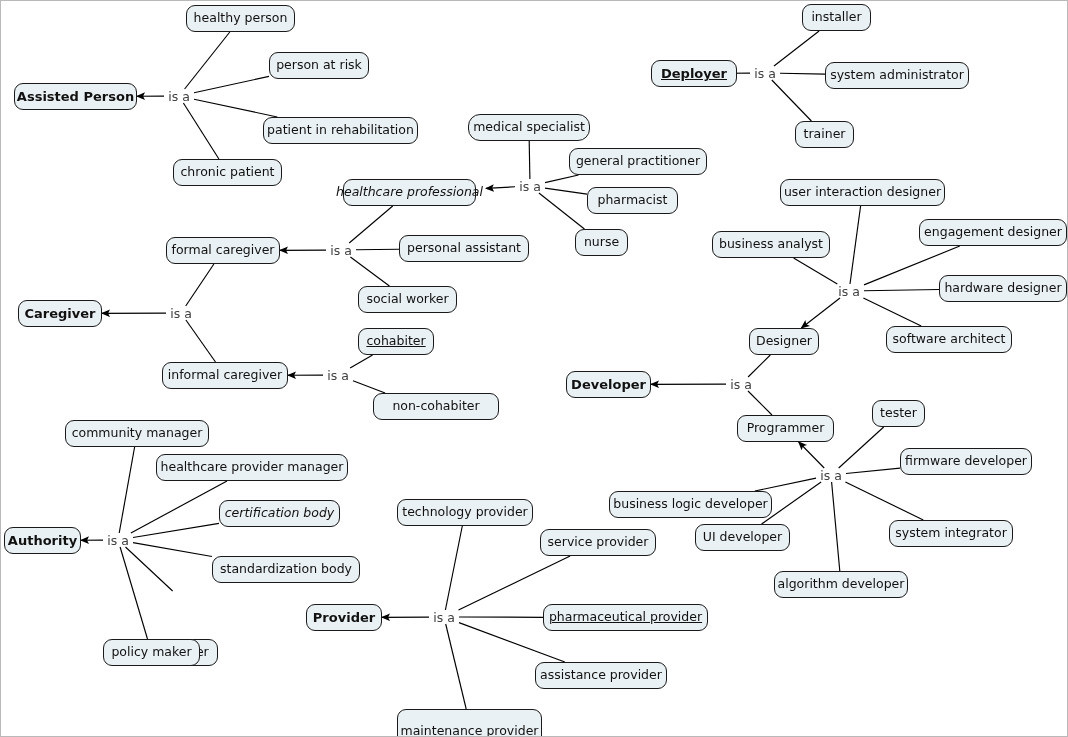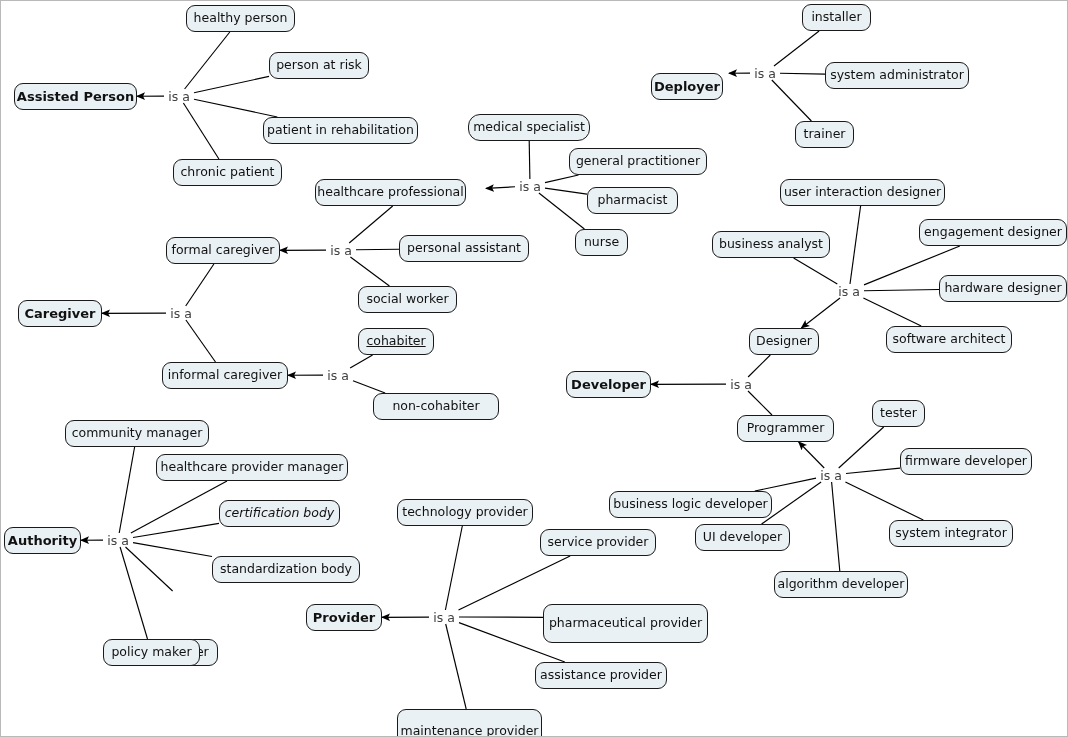--- a/index.html
+++ b/index.html
@@ -94,21 +94,21 @@
       </div>
       <div class="node" style="left: 262px; top: 116px; width: 155px; height: 27px;">
         <span>patient in rehabilitation</span>
       </div>
       <div class="node" style="left: 172px; top: 158px; width: 109px; height: 27px;">
         <span>chronic patient</span>
       </div>
       <div class="node" style="left: 467px; top: 113px; width: 122px; height: 27px; border-radius: 12px;">
         <span>medical specialist</span>
       </div>
-      <div class="node" style="left: 314px; top: 178px; width: 151px; height: 27px;">
+      <div class="node" style="left: 342px; top: 178px; width: 133px; height: 27px; font-style: italic;">
         <span>healthcare professional</span>
       </div>
       <div class="node" style="left: 568px; top: 147px; width: 138px; height: 27px;">
         <span>general practitioner</span>
       </div>
       <div class="node" style="left: 586px; top: 186px; width: 91px; height: 27px;">
         <span>pharmacist</span>
       </div>
       <div class="node" style="left: 574px; top: 228px; width: 53px; height: 27px;">
         <span>nurse</span>
@@ -157,33 +157,33 @@
       </div>
       <div class="node" style="left: 396px; top: 498px; width: 136px; height: 27px;">
         <span>technology provider</span>
       </div>
       <div class="node" style="left: 539px; top: 528px; width: 116px; height: 27px;">
         <span>service provider</span>
       </div>
       <div class="node root" style="left: 305px; top: 603px; width: 76px; height: 27px;">
         <span>Provider</span>
       </div>
-      <div class="node" style="left: 542px; top: 603px; width: 165px; height: 39px;">
+      <div class="node" style="left: 542px; top: 603px; width: 165px; height: 27px; text-decoration: underline;">
         <span>pharmaceutical provider</span>
       </div>
       <div class="node" style="left: 534px; top: 661px; width: 132px; height: 27px;">
         <span>assistance provider</span>
       </div>
       <div class="node" style="left: 396px; top: 708px; width: 145px; height: 45px;">
         <span>maintenance provider</span>
       </div>
       <div class="node" style="left: 801px; top: 3px; width: 69px; height: 27px;">
         <span>installer</span>
       </div>
-      <div class="node root" style="left: 650px; top: 72px; width: 72px; height: 27px;">
+      <div class="node root" style="left: 650px; top: 59px; width: 86px; height: 27px; text-decoration: underline;">
         <span>Deployer</span>
       </div>
       <div class="node" style="left: 824px; top: 61px; width: 144px; height: 27px;">
         <span>system administrator</span>
       </div>
       <div class="node" style="left: 794px; top: 120px; width: 59px; height: 27px;">
         <span>trainer</span>
       </div>
       <div class="node" style="left: 779px; top: 178px; width: 165px; height: 27px;">
         <span>user interaction designer</span>

